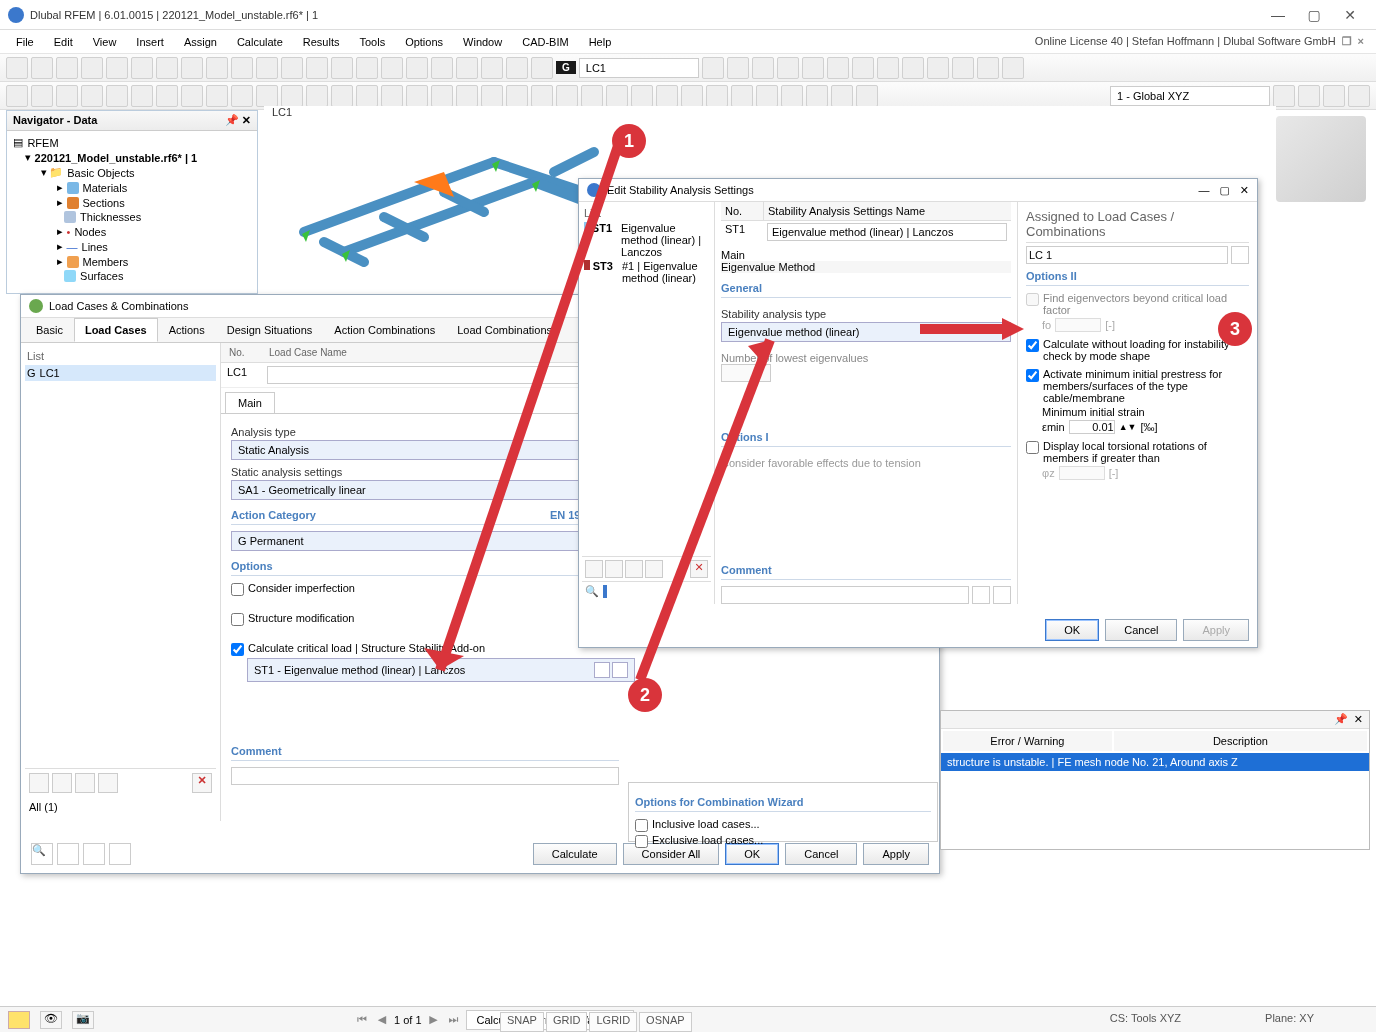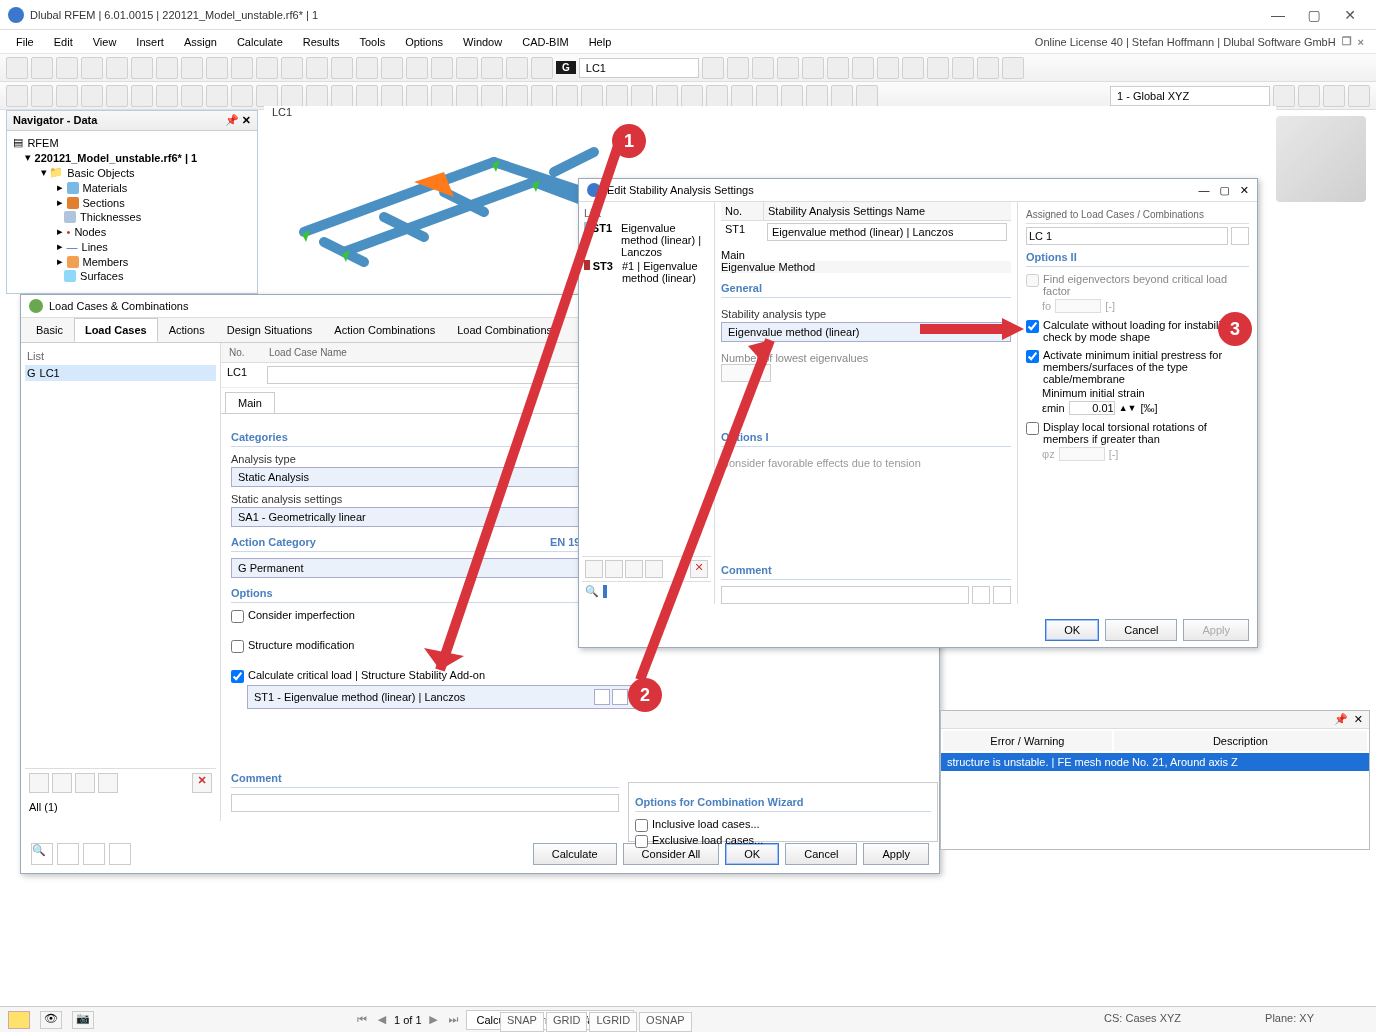--- a/index.html
+++ b/index.html
@@ -5,21 +5,21 @@
 * { box-sizing: border-box; margin: 0; padding: 0; font-family: "Segoe UI", Tahoma, sans-serif; font-size: 11px; }
 body { width: 1376px; height: 1032px; background: #fff; overflow: hidden; position: relative; }
 
 .titlebar { height: 30px; display: flex; align-items: center; padding: 0 8px; background: #fff; border-bottom: 1px solid #ddd; }
 .titlebar .title { flex: 1; color: #333; }
 .titlebar .winbtn { width: 36px; height: 24px; text-align: center; line-height: 24px; font-size: 14px; color: #555; cursor: pointer; }
 
 .menubar { height: 24px; display: flex; align-items: center; padding: 0 6px; background: #fff; border-bottom: 1px solid #e5e5e5; justify-content: space-between; }
 .menubar .menus { display: flex; }
 .menubar .menu { padding: 4px 10px; cursor: pointer; }
-.menubar .right { color: #444; padding-right: 6px; display: flex; align-items: center; gap: 6px; }
+.menubar .right { color: #444; padding-right: 6px; display: flex; gap: 6px; }
 .menubar .right .wclose { color: #888; font-weight: bold; }
 
 .toolbar { height: 28px; background: linear-gradient(#fcfcfc,#f0f0f0); border-bottom: 1px solid #ddd; display: flex; align-items: center; padding: 0 6px; gap: 3px; }
 .toolbar .tbtn { width: 22px; height: 22px; background: #eee; border: 1px solid #d0d0d0; border-radius: 2px; }
 .toolbar .tsel { height: 20px; border: 1px solid #ccc; background: #fff; padding: 0 6px; display: flex; align-items: center; min-width: 120px; }
 .toolbar .badge-g { background: #1a1a1a; color: #fff; padding: 1px 6px; font-weight: bold; font-size: 10px; }
 
 .workspace { position: absolute; top: 110px; left: 0; right: 0; bottom: 26px; }
 
 .navigator { position: absolute; left: 6px; top: 0; width: 252px; height: 184px; border: 1px solid #bcd; background: #fff; }
@@ -375,21 +375,20 @@
           </div>
         <div class="valrow">
             <div class="c1">LC1</div>
             <div class="c2"><input type="text" style="width: 100%;" value=""></div>
           </div>
         <div class="subtabs">
             <div class="stab">Main</div>
           </div>
         <div class="propbody">
           <div class="propleft">
-            <div class="section-hdr">Categories</div>
             <div class="field-label">Analysis type</div>
             <div class="drop"><span>Static Analysis</span></div>
             <div class="field-label">Static analysis settings</div>
             <div class="drop"><span>SA1 - Geometrically linear</span></div>
 
             <div class="section-hdr" style="display:flex;justify-content:space-between">
               <span>Action Category</span>
               <span>EN 1990 | 1.A</span>
             </div>
             <div class="drop">
@@ -511,21 +510,21 @@
         <div style="flex:1"></div>
         <div class="section-hdr">Comment</div>
         <div style="display:flex;gap:3px">
           <input class="commentbox" style="flex: 1 1 0%;">
           <span class="sbtn" style="width:18px;height:18px;border:1px solid #ccc"></span>
           <span class="sbtn" style="width:18px;height:18px;border:1px solid #ccc"></span>
         </div>
       </div>
 
       <div class="right2">
-        <div style="font-size:10px;color:#666;padding:3px 0;border-bottom:1px solid #ddd">Assigned to Load Cases / Combinations</div>
+        <div style="font-size:13px;color:#666;padding:3px 0;border-bottom:1px solid #ddd">Assigned to Load Cases / Combinations</div>
         <div style="display:flex;gap:3px;margin:3px 0">
           <input style="flex: 1 1 0%; border: 1px solid rgb(204, 204, 204); padding: 2px;" value="LC 1">
           <span style="width:18px;height:18px;border:1px solid #ccc"></span>
         </div>
         <div class="section-hdr" style="margin-top:0">Options II</div>
         <label class="chk" style="color:#888">
             <input type="checkbox" disabled="" style="">
             <span>Find eigenvectors beyond critical load factor</span>
           </label>
         <div style="display:flex;gap:4px;align-items:center;color:#aaa;margin:2px 0 6px 16px">
@@ -596,17 +595,17 @@
     <span class="pbtn">⏭</span>
     <span class="btab">Calculation Errors &amp; Warnings</span>
   </div>
 </div>
 <div class="snapbar">
   <span class="snap">SNAP</span>
   <span class="snap">GRID</span>
   <span class="snap">LGRID</span>
   <span class="snap">OSNAP</span>
   <span class="spacer"></span>
-  <span>CS: Cases XYZ</span>
+  <span>CS: Tools XYZ</span>
   <span style="width:80px"></span>
   <span>Plane: XY</span>
   <span style="width:60px"></span>
 </div>
 
 </body></html>

